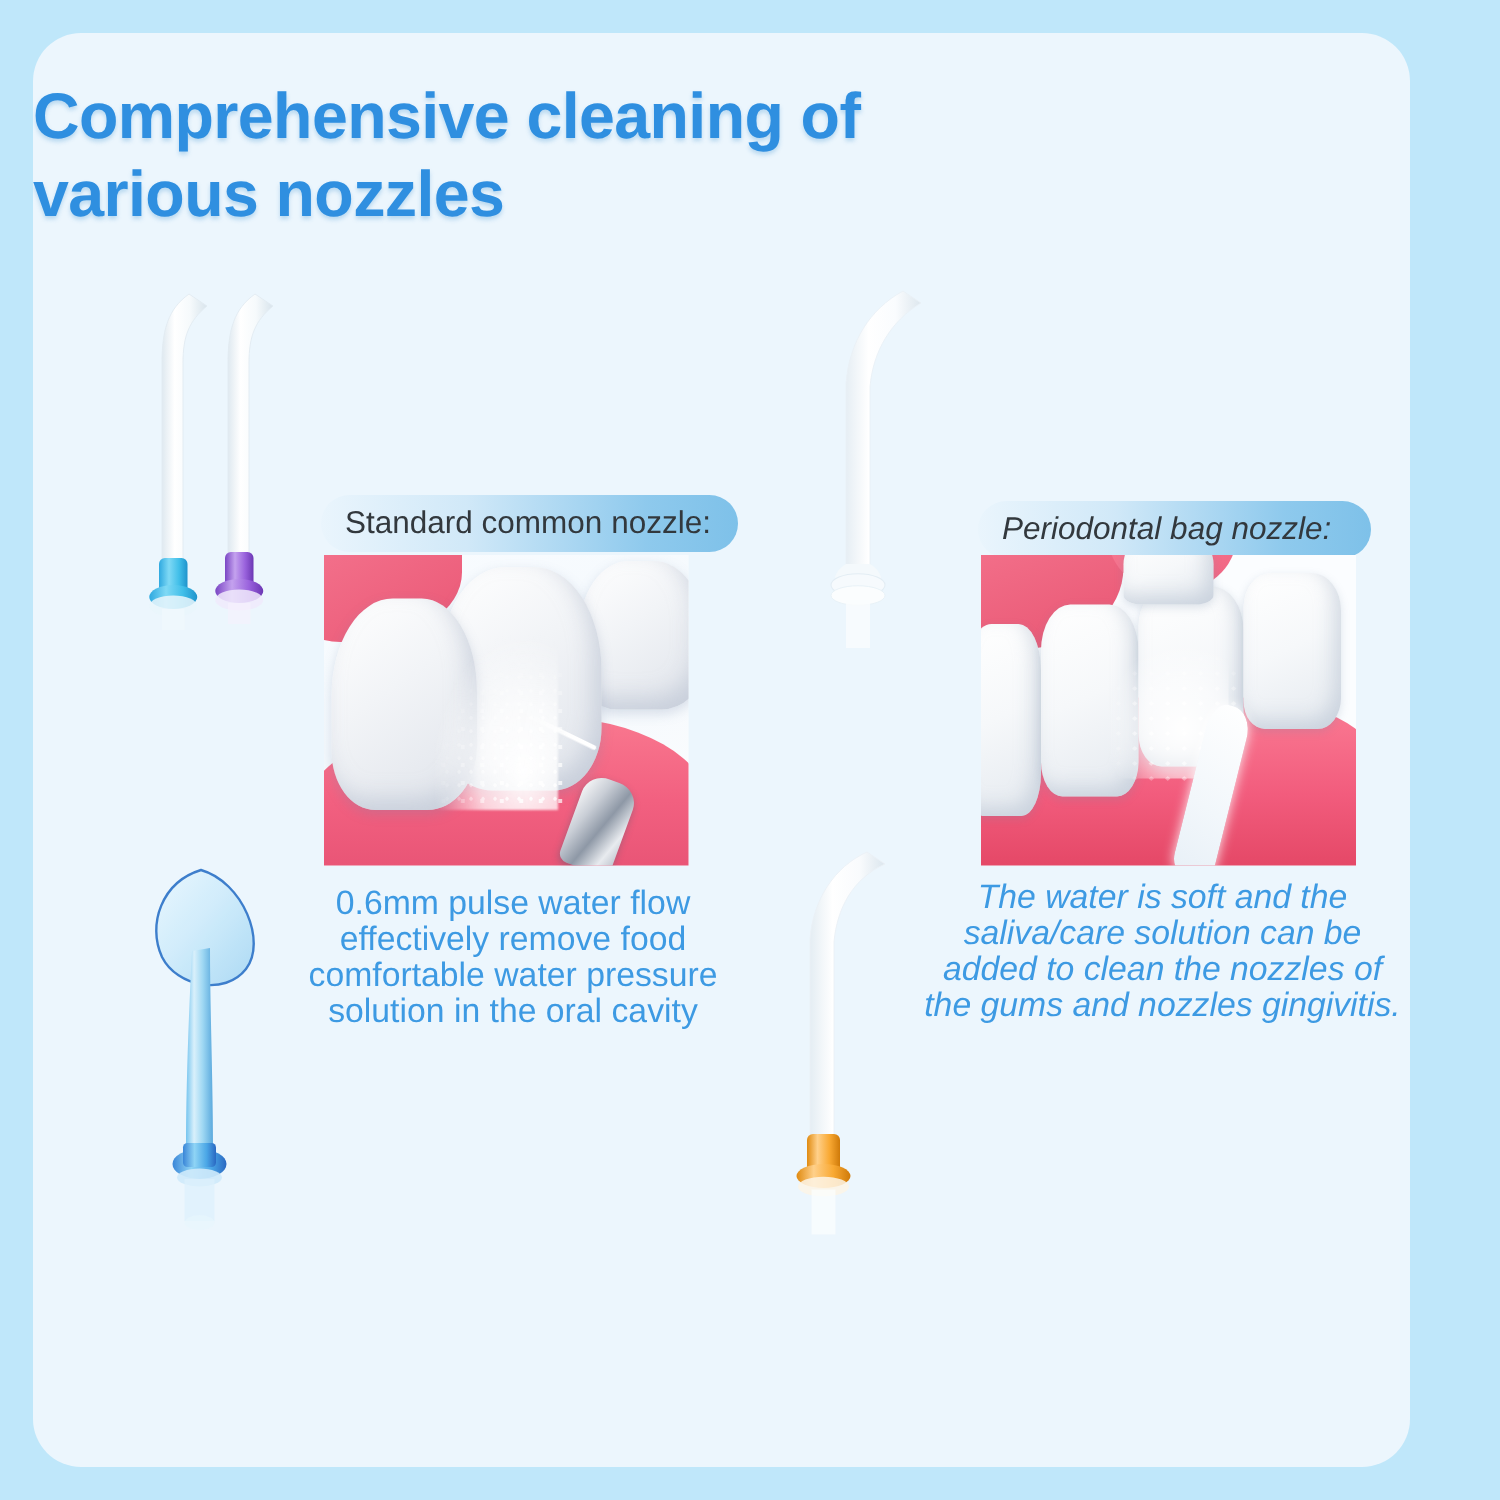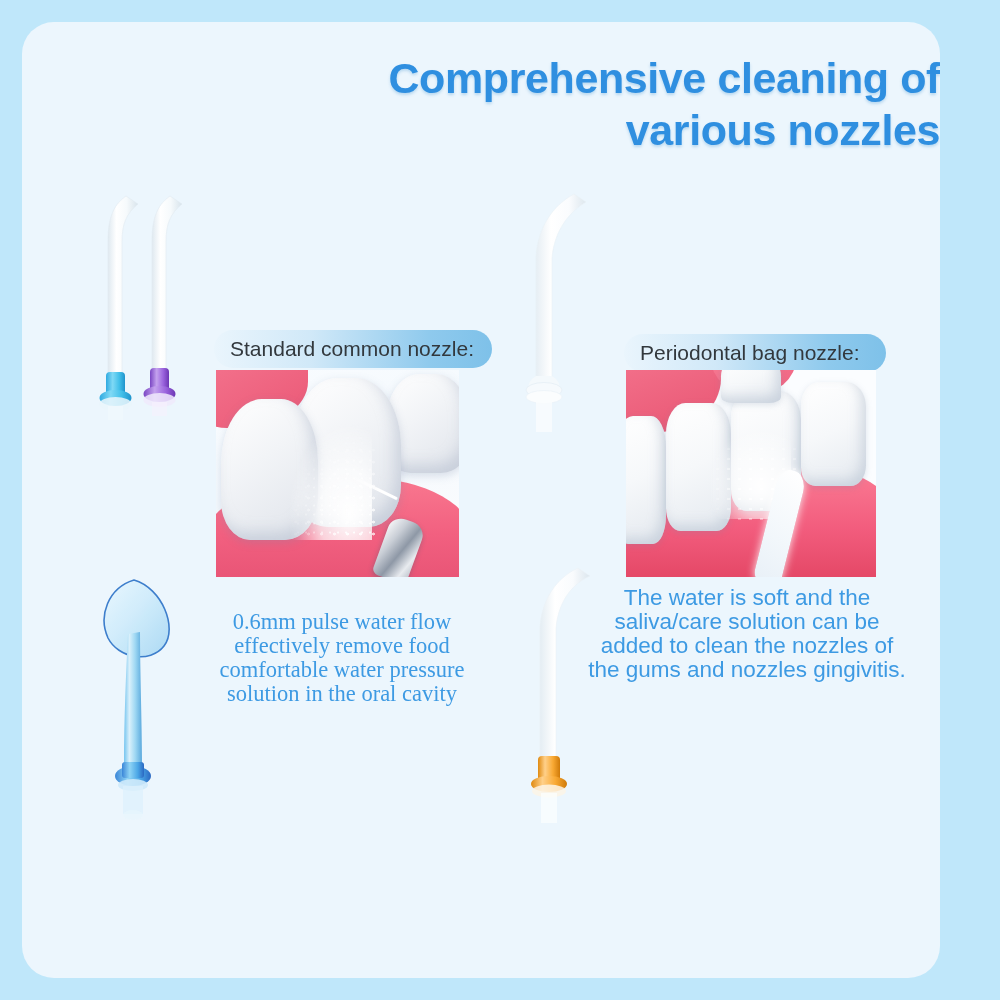--- a/index.html
+++ b/index.html
@@ -25,34 +25,34 @@
     border-radius: 32px;
     overflow: hidden;
   }
 
   
   .title {
     position: absolute;
     left: 0;
     top: 30px;
     width: 918px;
-    text-align: right;
+    text-align: left;
     color: #2f8fe0;
     font-weight: bold;
     font-size: 43px;
     line-height: 52px;
     letter-spacing: -0.4px;
     text-shadow: 0 2px 3px rgba(120,180,225,.45);
   }
   .title .l2 { display: block; }
 
   
   .block { position: absolute; }
   .b1 { left: 70px;  top: 140px; width: 420px; height: 390px; }
-  .b2 { left: 480px; top: 140px; width: 430px; height: 390px; }
+  .b2 { left: 508px; top: 140px; width: 430px; height: 390px; font-style: italic; }
   .b3 { left: 70px;  top: 532px; width: 420px; height: 400px; }
   .b4 { left: 480px; top: 532px; width: 430px; height: 400px; }
 
   
   .pill {
     position: absolute;
     border-radius: 20px;
     background: linear-gradient(to right,
         rgba(190,225,245,0.05) 0%,
         rgba(175,216,242,0.45) 35%,
@@ -81,21 +81,21 @@
 
   
   .caption {
     position: absolute;
     text-align: center;
     color: #3d9ae3;
     font-size: 22.5px;
     line-height: 24px;
   }
   .caption span { display: block; }
-  .c1 { left: 40px;  top: 448px; width: 420px; font-family: Liberation Serif, serif; }
+  .c1 { left: 40px;  top: 428px; width: 420px; }
   .c2 { left: 35px;  top: 424px; width: 420px; }
 
   
   .nozzle-art { position: absolute; }
   .n1 { left: 0px;   top: 28px;  width: 120px; height: 260px; }
   .n2 { left: 10px;  top: 28px;  width: 110px; height: 260px; }
   .n3 { left: 0px;   top: 18px;  width: 118px; height: 270px; }
   .n4 { left: 10px;  top: 10px;  width: 110px; height: 270px; }
 
   

